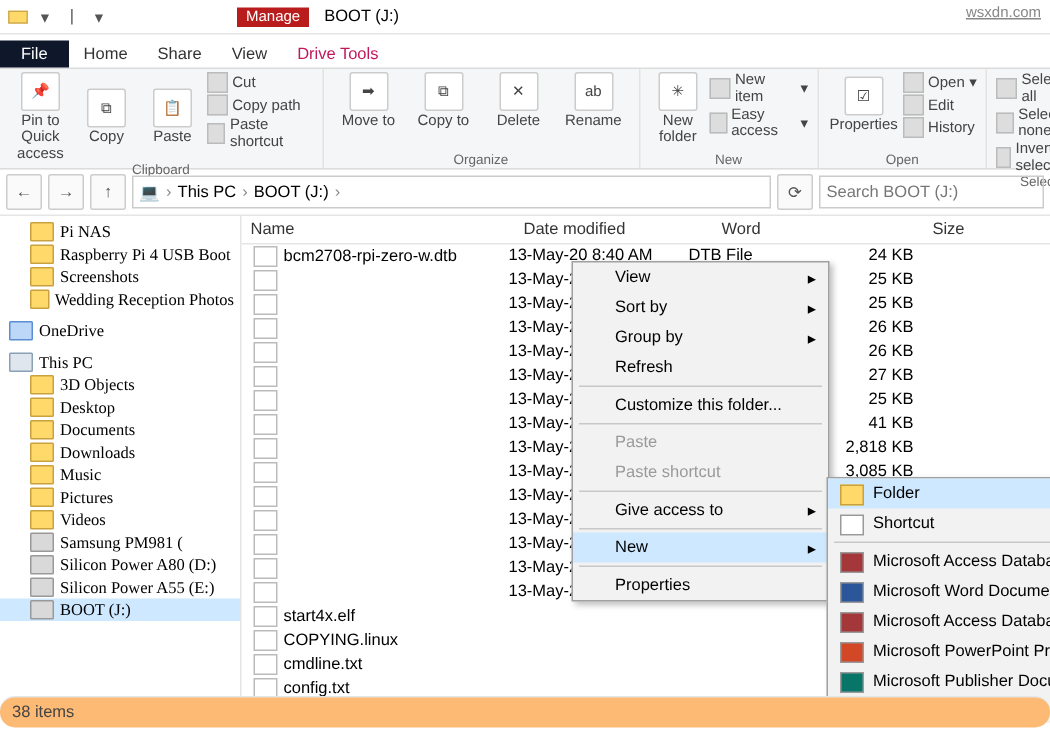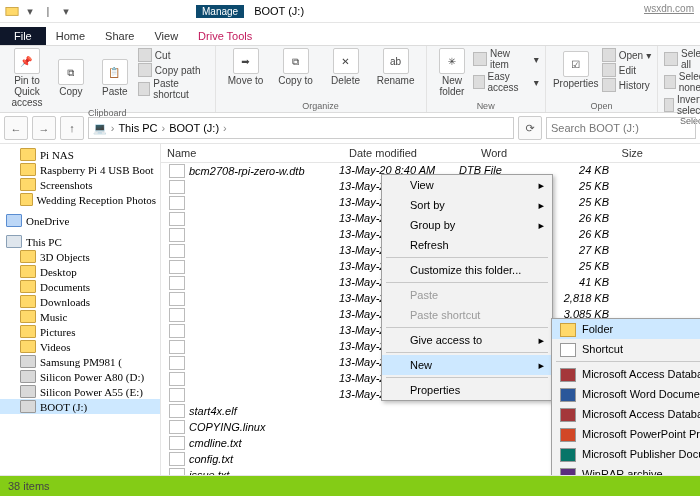--- a/index.html
+++ b/index.html
@@ -1,19 +1,19 @@
 <!DOCTYPE html>
 <html><head>
 <meta charset="utf-8">
 <style>
 html,body{margin:0;padding:0;font-family:"Segoe UI",Arial,sans-serif;font-size:11px;color:#000;background:#fff;width:700px;height:500px;overflow:hidden;}
 .titlebar{height:22px;background:#fff;display:flex;align-items:center;border-bottom:1px solid #e5e5e5;}
 .titlebar .qat{display:flex;gap:2px;padding:0 4px;}
 .titlebar .qat span{width:16px;height:16px;display:inline-flex;align-items:center;justify-content:center;color:#555;}
-.titlebar .manage{background:#0c4a6e;color:#fff;padding:1px 6px;font-size:10px;margin-left:118px;}
+.titlebar .manage{background:#b91c1c;color:#fff;padding:1px 6px;font-size:10px;margin-left:80px;}
 .titlebar .title{padding-left:10px;font-size:11px;}
 .watermark{position:absolute;right:6px;top:3px;font-size:10px;color:#888;text-decoration:underline;}
 .tabsrow{height:22px;display:flex;align-items:flex-end;border-bottom:1px solid #dcdcdc;}
 .tabsrow .tab{padding:3px 10px;font-size:11px;color:#333;}
 .tabsrow .tab.file{background:#0f172a;color:#fff;padding:3px 14px;}
 .tabsrow .tab.tool{color:#c2185b;}
 .ribbon{height:66px;background:#f5f6f7;display:flex;border-bottom:1px solid #dcdcdc;}
 .rgroup{display:flex;flex-direction:column;justify-content:space-between;border-right:1px solid #e3e3e3;padding:2px 6px 1px;}
 .rgroup .gtitle{text-align:center;color:#666;font-size:9px;}
 .bigbtn{display:flex;flex-direction:column;align-items:center;justify-content:center;width:48px;gap:1px;font-size:10px;line-height:11px;text-align:center;color:#444;}
@@ -37,41 +37,41 @@
 .tnode .fic.drive{background:#d9d9d9;border-color:#999;}
 .tnode .fic.cloud{background:#bcd7f7;border-color:#5a8dd1;}
 .tnode .fic.pc{background:#dfe6ed;border-color:#8aa0b6;}
 .list{flex:1;position:relative;overflow:hidden;}
 .cols{display:flex;border-bottom:1px solid #e5e5e5;font-size:11px;color:#333;}
 .cols div{padding:3px 6px;}
 .c-name{width:170px;}
 .c-date{width:120px;}
 .c-type{width:80px;}
 .c-size{width:70px;text-align:right;}
-.row{display:flex;font-size:11px;padding:1px 0;font-style:italic;}
+.row{display:flex;font-size:11px;padding:1px 0;}
 .row .c-name{display:flex;align-items:center;gap:4px;padding-left:8px;}
 .row .fic{width:14px;height:12px;background:#fff;border:1px solid #bbb;}
 .context{position:absolute;background:#f2f2f2;border:1px solid #a0a0a0;box-shadow:2px 2px 4px rgba(0,0,0,0.25);font-size:11px;}
 .context .mi{padding:4px 24px 4px 28px;position:relative;white-space:nowrap;}
 .context .mi.disabled{color:#9a9a9a;}
 .context .mi.hov{background:#cde8ff;}
 .context .sepln{height:1px;background:#c8c8c8;margin:2px 4px;}
 .context .arrow{position:absolute;right:8px;}
 .menu1{left:220px;top:30px;width:170px;}
 .menu2{left:390px;top:174px;width:210px;}
 .menu2 .mi{padding-left:30px;}
 .menu2 .mic{width:14px;height:12px;position:absolute;left:8px;top:4px;border:1px solid #999;}
 .mic.folder{background:#ffd96a;border-color:#caa13f;}
 .mic.short{background:#fff;}
 .mic.acc{background:#a4373a;}
 .mic.word{background:#2b579a;}
 .mic.ppt{background:#d24726;}
 .mic.pub{background:#077568;}
 .mic.rar{background:#5b2e7e;}
-.status{height:20px;border-top:1px solid #e5e5e5;font-size:11px;display:flex;align-items:center;padding:0 8px;color:#444;position:absolute;bottom:4px;left:0;right:0;background:#84cc16;}
+.status{height:20px;border-top:1px solid #e5e5e5;font-size:11px;display:flex;align-items:center;padding:0 8px;color:#444;position:absolute;bottom:15px;left:0;right:0;background:#fdba74;border-radius:10px;}
 svg{width:14px;height:14px;}
 .dim{color:#888}
 </style>
 </head>
 <body>
 
 <div class="titlebar">
   <div class="qat">
     <span>
         <svg viewBox="0 0 16 16">

